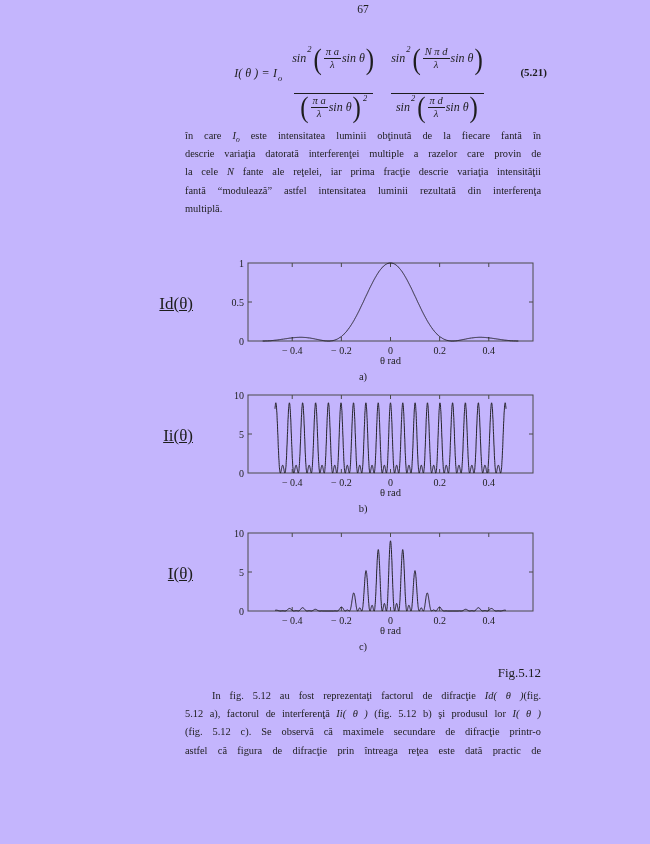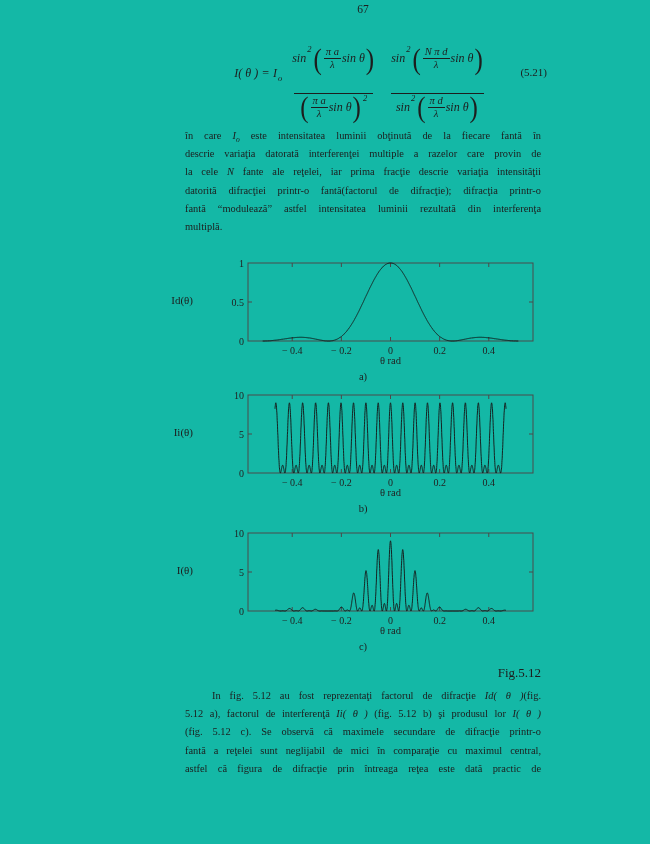--- a/index.html
+++ b/index.html
@@ -1,51 +1,51 @@
 <!DOCTYPE html>
 <html><head>
 <meta charset="utf-8">
 <style>
   html,body{margin:0;padding:0;background:#fff;}
-  .page{position:relative;width:650px;height:844px;background:#14b8a6;overflow:hidden;
+  .page{position:relative;width:650px;height:844px;background:#c4b5fd;overflow:hidden;
         font-family:"Liberation Serif",serif;color:#1d1d1d;}
   .pagenum{position:absolute;top:3px;left:185px;width:356px;text-align:center;font-size:11.5px;}
 
   
   .equation{position:absolute;top:30px;left:185px;width:356px;height:86px;
             display:flex;align-items:center;justify-content:center;font-size:12px;font-style:italic;}
   .eq-lhs{display:inline-flex;align-items:center;}
   .eq-eq{margin:0 4px;font-style:normal;}
   .eq-sub{font-size:8.5px;align-self:flex-end;margin:0 2px -2px 1px;}
   .frac{display:inline-flex;flex-direction:column;align-items:center;margin:0 3px;}
   .fnum,.fden{display:flex;align-items:center;justify-content:center;padding:1px 5px;margin-top:20px;}
   .fden{border-top:1px solid #1d1d1d;}
   .ifrac{display:inline-flex;flex-direction:column;align-items:center;font-size:10.5px;line-height:1.15;margin:0 1px;}
   .inum{border-bottom:1px solid #1d1d1d;padding:0 2px;font-family:Liberation Serif, serif;}
   .iden{padding:0 2px;}
   .sup{font-size:8.5px;align-self:flex-start;margin:-2px 1px 0 1px;}
   .bp{font-size:25px;font-style:normal;line-height:0.85;transform:scaleY(1.2);margin:0 1px;}
-  .eq-number{position:absolute;right:-6px;top:36px;font-size:11px;font-style:normal;}
+  .eq-number{position:absolute;right:-6px;top:36px;font-size:11px;font-style:normal;font-weight:bold;}
 
   
   .para{position:absolute;left:185px;width:356px;font-size:10.4px;line-height:18.2px;word-spacing:-0.3px;}
   .para1{top:127px;}
   .para2{top:687px;}
   .pline{text-align:justify;text-align-last:justify;height:18.2px;}
   .para1 .pline:last-child{text-align-last:left;}
   .para2 .pline:first-child{text-indent:27px;}
   .r-i{font-style:italic;}
   .r-isub{font-style:italic;font-size:7.5px;vertical-align:-2.5px;}
 
   
   svg.chart{position:absolute;left:205px;}
   #chart0{top:259px;} #chart1{top:391px;} #chart2{top:529px;}
   svg.chart text{font-family:"Liberation Serif",serif;font-size:10px;fill:#222;}
   svg.chart text.axislabel{font-size:10.5px;}
-  .ylab{position:absolute;left:140px;width:53px;text-align:right;font-size:11px;}
+  .ylab{position:absolute;left:140px;width:53px;text-align:right;font-size:17px;text-decoration:underline;}
   #ylab0{top:294px;} #ylab1{top:426px;} #ylab2{top:564px;}
   .sublabel{position:absolute;left:185px;width:356px;text-align:center;font-size:10.5px;}
   #sub0{top:371px;} #sub1{top:503px;} #sub2{top:641px;}
   .figcaption{position:absolute;top:665px;left:185px;width:356px;text-align:right;font-size:13px;}
 </style>
 </head>
 <body>
 
 <div class="page">
 
@@ -105,21 +105,20 @@
           <span class="bp">)</span>
       </span>
     </span>
     <span class="eq-number">(5.21)</span>
   </div>
 
   <div class="para para1">
       <div class="pline"><span>în care </span><span class="r-i">I</span><span class="r-isub">o</span><span> este intensitatea luminii obţinută de la fiecare fantă în</span></div>
       <div class="pline"><span>descrie variaţia datorată interferenţei multiple a razelor care provin de</span></div>
       <div class="pline"><span>la cele </span><span class="r-i">N</span><span> fante ale reţelei, iar prima fracţie descrie variaţia intensităţii</span></div>
-      <div class="pline"><span>datorită difracţiei printr-o fantă(factorul de difracţie); difracţia printr-o</span></div>
       <div class="pline"><span>fantă “modulează” astfel intensitatea luminii rezultată din interferenţa</span></div>
       <div class="pline"><span>multiplă.</span></div>
     </div>
 
   <div class="ylab" id="ylab0">Id(θ)</div>
   <svg class="chart" id="chart0" width="345" height="115" viewBox="0 0 345 115">
       <rect x="43" y="4" width="285" height="78" fill="none" stroke="#4a4a4a" stroke-width="1"></rect>
       <line x1="87.22413793103448" y1="4" x2="87.22413793103448" y2="8" stroke="#4a4a4a" stroke-width="1"></line>
       <line x1="87.22413793103448" y1="82" x2="87.22413793103448" y2="78" stroke="#4a4a4a" stroke-width="1"></line>
       <text x="87.22413793103448" y="95" text-anchor="middle" class="">− 0.4</text>
@@ -200,17 +199,16 @@
       <text x="185.5" y="105" text-anchor="middle" class="axislabel">θ  rad</text>
     </svg>
   <div class="sublabel" id="sub2">c)</div>
 
   <div class="figcaption">Fig.5.12</div>
 
   <div class="para para2">
       <div class="pline"><span>In fig. 5.12  au fost reprezentaţi factorul de difracţie </span><span class="r-i">Id( θ )</span><span>(fig.</span></div>
       <div class="pline"><span>5.12 a), factorul de interferenţă </span><span class="r-i">Ii( θ )</span><span> (fig. 5.12 b) şi produsul lor </span><span class="r-i">I( θ )</span></div>
       <div class="pline"><span>(fig. 5.12 c). Se observă că maximele secundare de difracţie printr-o</span></div>
-      <div class="pline"><span>fantă a reţelei sunt neglijabil de mici în comparaţie cu maximul central,</span></div>
       <div class="pline"><span>astfel că figura de difracţie prin întreaga reţea este dată practic de</span></div>
     </div>
 
 </div>
 
 </body></html>

